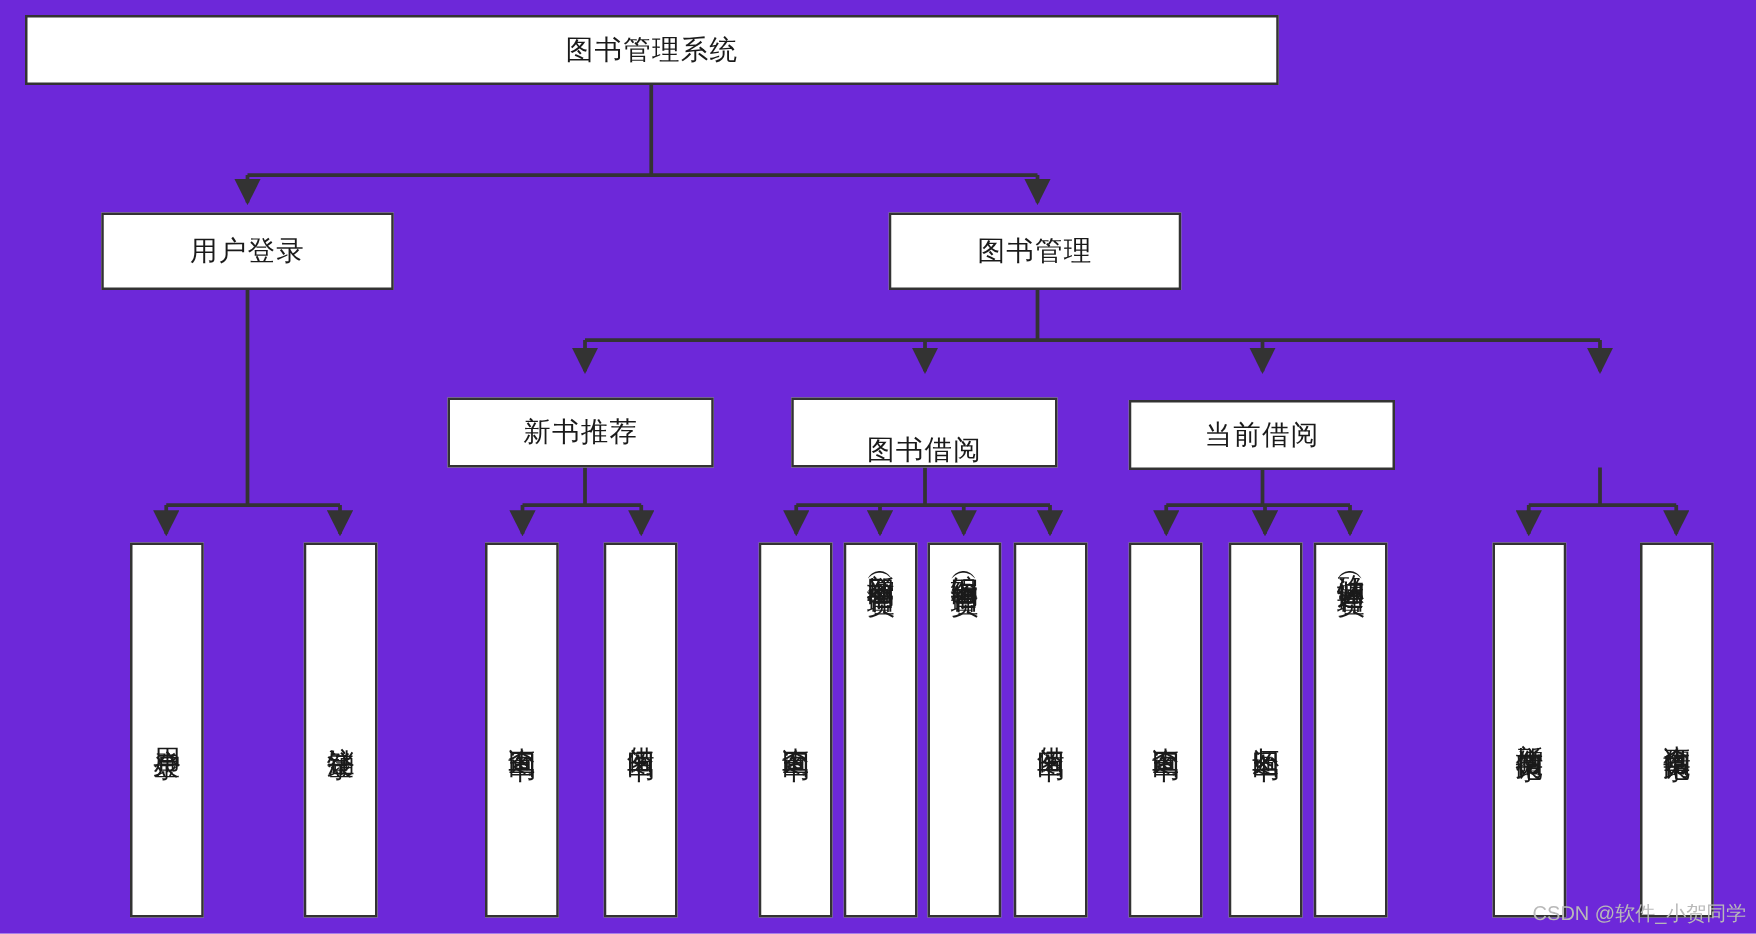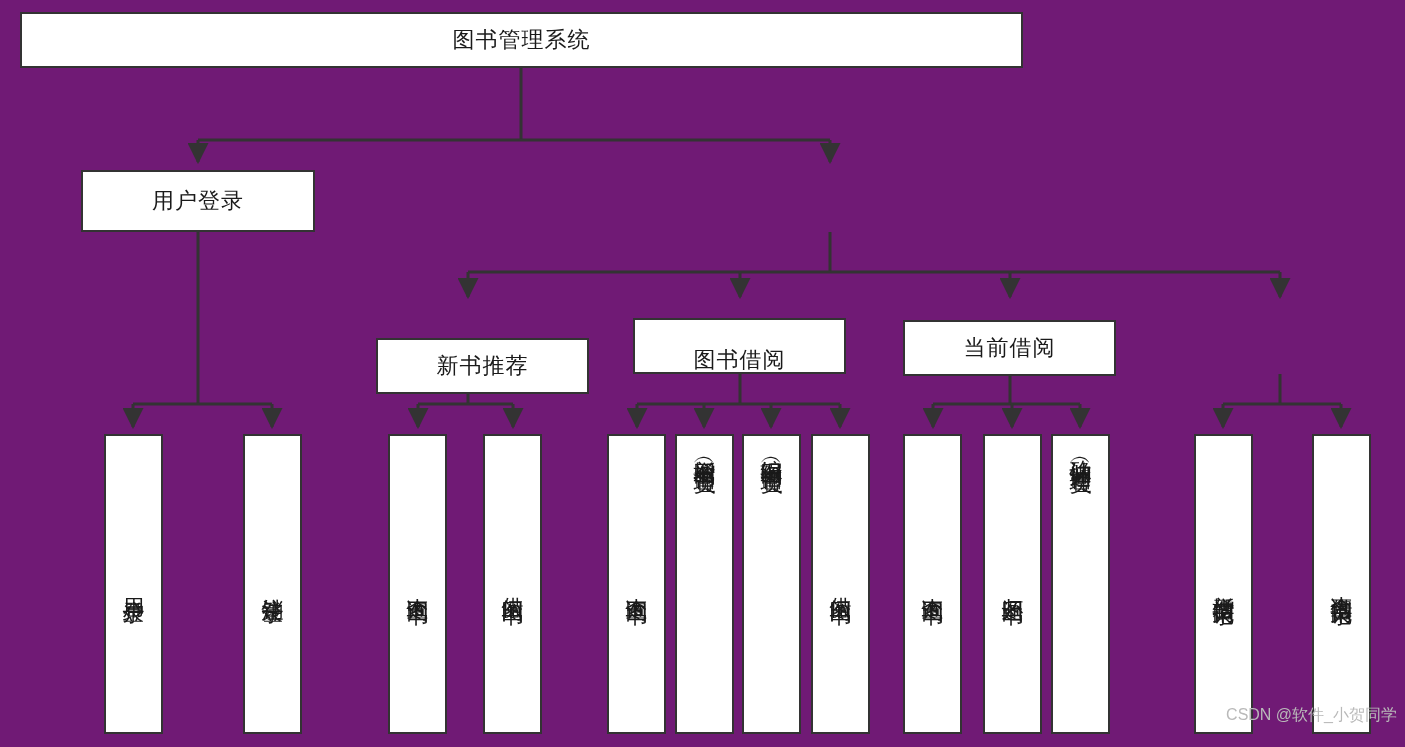--- a/index.html
+++ b/index.html
@@ -7,21 +7,21 @@
     padding: 0;
     background: #ffffff;
   }
   body {
     font-family: "Liberation Sans", "DejaVu Sans", sans-serif;
   }
   #diagram-root {
     position: relative;
     width: 1405px;
     height: 747px;
-    background: #701a75;
+    background: #6d28d9;
     overflow: hidden;
   }
   #diagram-svg {
     position: absolute;
     left: 0;
     top: 0;
     width: 1405px;
     height: 747px;
   }
   .node-box {
@@ -59,21 +59,21 @@
     writing-mode: vertical-rl;
     text-orientation: upright;
     font-size: 22px;
     line-height: 1.28;
     letter-spacing: 2px;
     white-space: nowrap;
   }
   #watermark {
     position: absolute;
     right: 8px;
-    bottom: 21px;
+    bottom: 5px;
     font-size: 16px;
     color: #b9b9b9;
     white-space: nowrap;
     user-select: none;
   }
 </style>
 </head>
 <body>
 
 <div id="diagram-root">
@@ -128,22 +128,25 @@
     </g>
   </svg>
 
   <div class="node-box" style="left:20px; top:12px; width:1003px; height:56px;">
     <span class="node-label">图书管理系统</span>
   </div>
 
   <div class="node-box" style="left:81px; top:170px; width:234px; height:62px;">
     <span class="node-label">用户登录</span>
   </div>
-
-  <div class="node-box" style="left:376px; top:318px; width:213px; height:56px;margin-top:20px;">
+  <div class="node-box" style="left:711px; top:170px; width:234px; height:62px;">
+    <span class="node-label">图书管理</span>
+  </div>
+
+  <div class="node-box" style="left:358px; top:318px; width:213px; height:56px;">
     <span class="node-label">新书推荐</span>
   </div>
   <div class="node-box" style="left:633px; top:318px; width:213px; height:56px;align-items:flex-end;">
     <span class="node-label">图书借阅</span>
   </div>
   <div class="node-box" style="left:903px; top:320px; width:213px; height:56px;">
     <span class="node-label">当前借阅</span>
   </div>
 
   <div class="leaf-box centered" style="left:104px; top:434px; width:59px; height:300px;">

